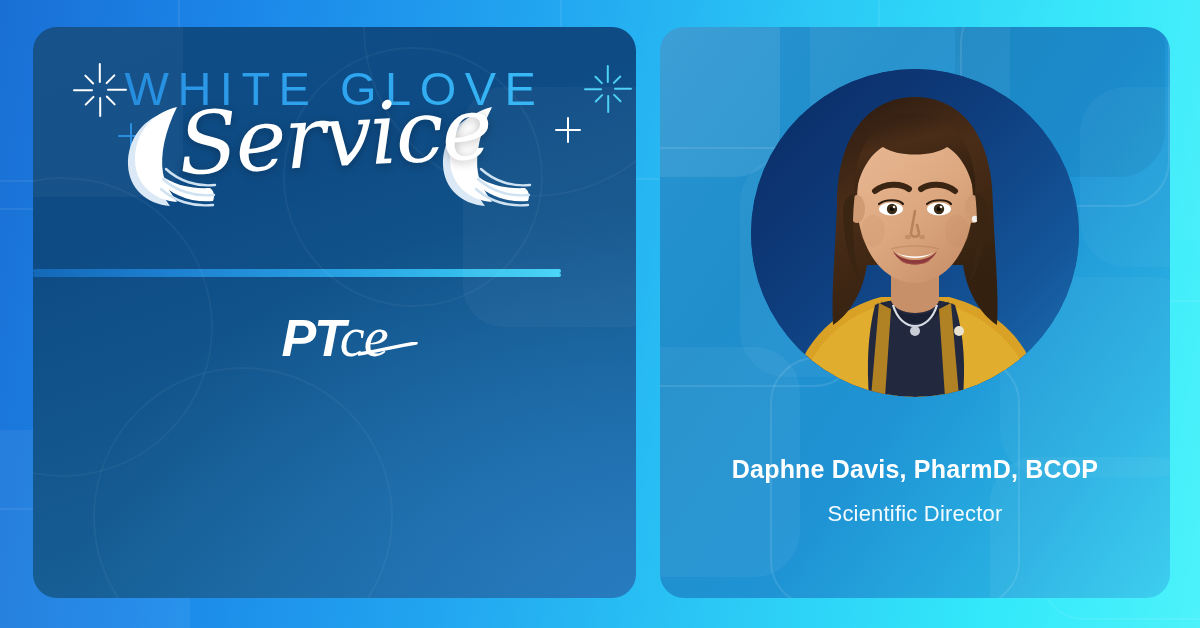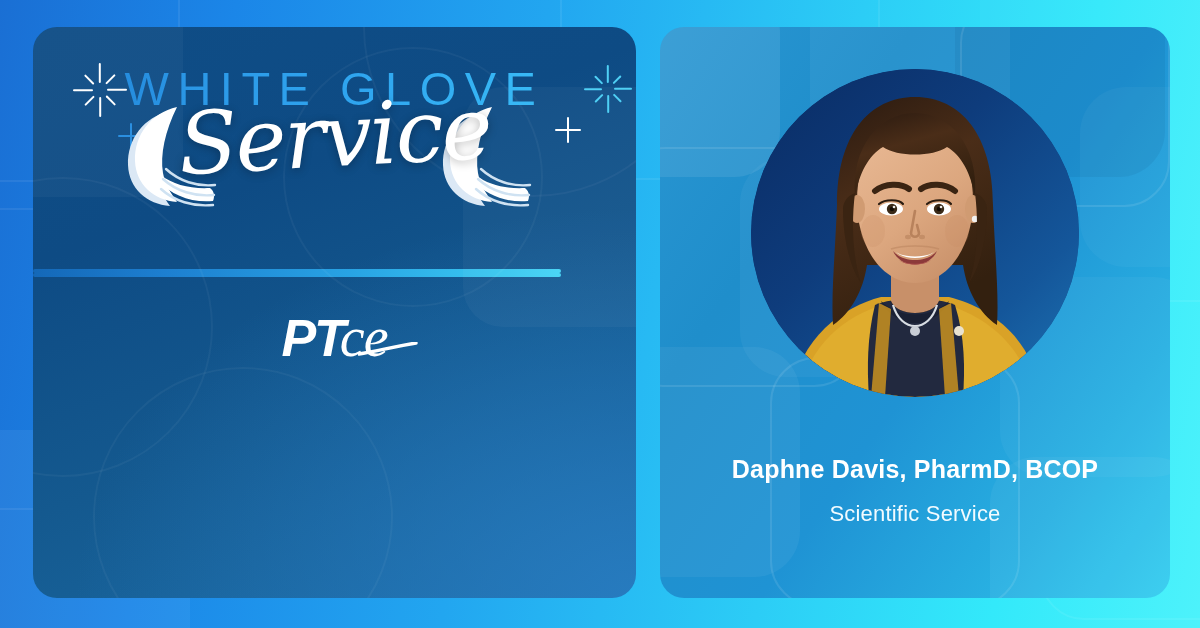--- a/index.html
+++ b/index.html
@@ -467,15 +467,15 @@
           <ellipse cx="206" cy="162" rx="12" ry="16" fill="#c98c63" opacity="0.22"></ellipse>
 
           <path d="M142 236 C150 264 178 264 186 236" stroke="#d8dde3" stroke-width="2.2" fill="none"></path>
           <circle cx="164" cy="262" r="5" fill="#c9ced6"></circle>
           <circle cx="208" cy="262" r="5" fill="#e9e2cf"></circle>
         </g>
       </svg>
     </div>
 
     <div class="person-name">Daphne Davis, PharmD, BCOP</div>
-    <div class="person-title">Scientific Service</div>
+    <div class="person-title">Scientific Director</div>
   </section>
 </div>
 
 </body></html>

